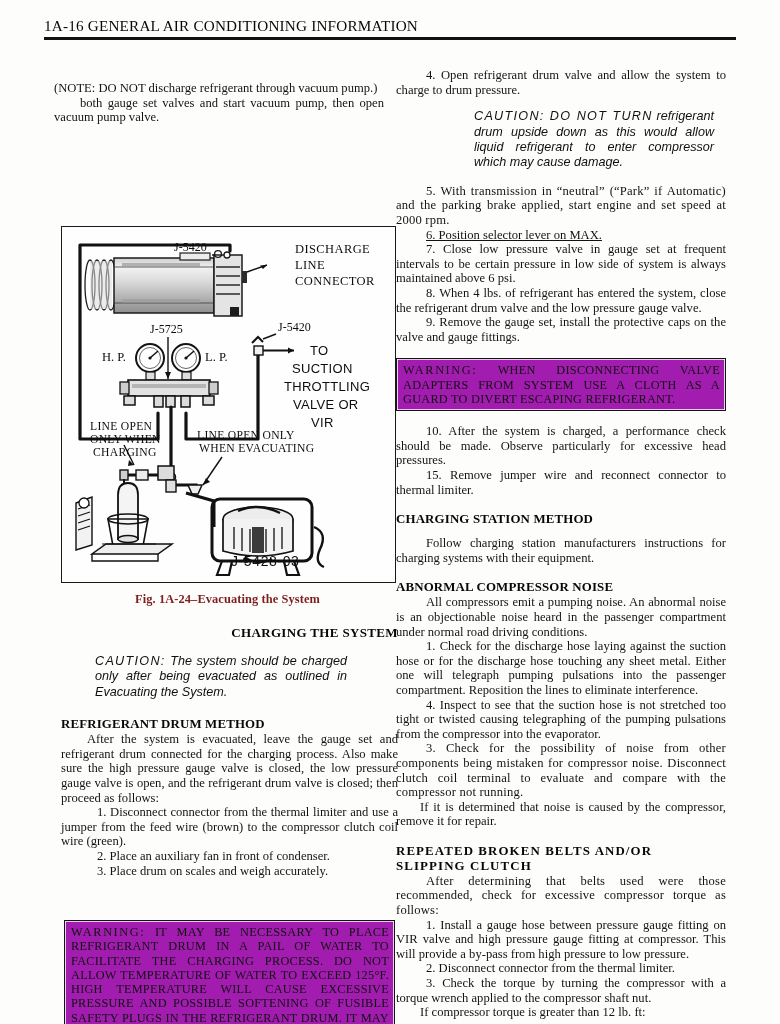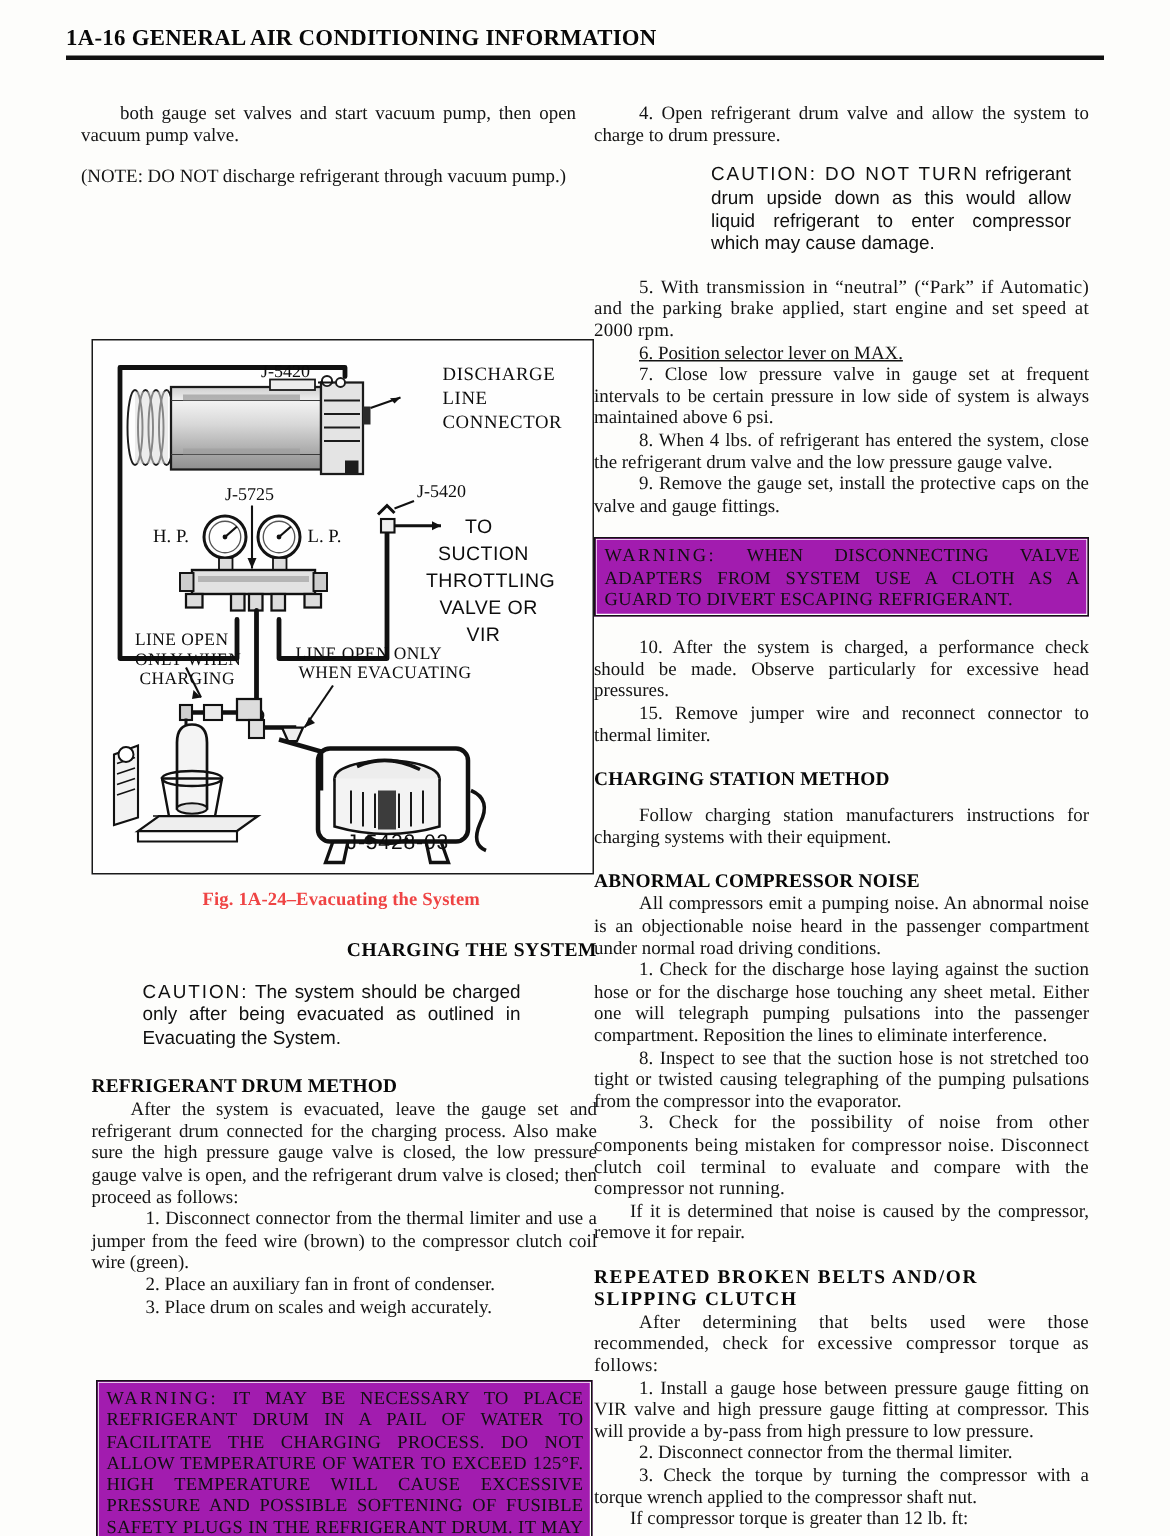--- a/index.html
+++ b/index.html
@@ -24,21 +24,21 @@
 
   
   .running-head {
     position: absolute;
     left: 44px;
     top: 18px;
     width: 692px;
   }
   .running-head .rh-text {
     font-family: "Liberation Serif", "DejaVu Serif", serif;
-    font-weight: bold;
+    font-weight: normal;
     font-size: 15.2px;
     letter-spacing: 0.2px;
     line-height: 1.05;
     white-space: nowrap;
     color: #080808;
   }
   .running-head .rh-rule {
     margin-top: 3px;
     height: 2.6px;
     background: #111;
@@ -96,26 +96,27 @@
     letter-spacing: 0.35px;
     color: #080808;
   }
 
   .fig-caption {
     margin: 0;
     text-align: center;
     font-weight: bold;
     font-size: 12.4px;
     letter-spacing: 0.1px;
-    color: #ef4444;
+    color: #7f1d1d;
   }
 
   
   .caution {
     font-family: "Liberation Sans", "DejaVu Sans", sans-serif;
+    font-style: italic;
     font-size: 12.6px;
     line-height: 15.4px;
     text-align: justify;
     color: #101010;
   }
   .caution .lead {
     letter-spacing: 1.3px;
     font-weight: normal;
   }
   .caution-left {
@@ -171,23 +172,23 @@
 
   <div class="running-head">
     <div class="rh-text">1A-16 GENERAL AIR CONDITIONING INFORMATION</div>
     <div class="rh-rule"></div>
   </div>
 
   <div class="columns">
 
     <div class="col col-left">
 
+      <p class="body noindent gap-m">(NOTE: DO NOT discharge refrigerant through vacuum pump.)</p>
+
       <p class="body indent">both gauge set valves and start vacuum pump, then open vacuum pump valve.</p>
-
-      <p class="body noindent gap-m">(NOTE: DO NOT discharge refrigerant through vacuum pump.)</p>
 
 
       <div class="figure-wrap">
         <div class="fig-box">
           <svg class="fig-svg" viewBox="0 0 333 355">
             <defs>
               <linearGradient id="cylShade" x1="0" y1="0" x2="0" y2="1">
                 <stop offset="0%" stop-color="#cfcfcf"></stop>
                 <stop offset="18%" stop-color="#f2f2f2"></stop>
                 <stop offset="45%" stop-color="#d8d8d8"></stop>
@@ -434,21 +435,21 @@
 
       <p class="body gap-m" style="text-indent:30px;">10. After the system is charged, a performance check should be made. Observe particularly for excessive head pressures.</p>
       <p class="body" style="text-indent:30px;">15. Remove jumper wire and reconnect connector to thermal limiter.</p>
 
       <h3 class="sec gap-before">CHARGING STATION METHOD</h3>
       <p class="body gap-s" style="text-indent:30px;">Follow charging station manufacturers instructions for charging systems with their equipment.</p>
 
       <h3 class="sec gap-before">ABNORMAL COMPRESSOR NOISE</h3>
       <p class="body" style="text-indent:30px;">All compressors emit a pumping noise. An abnormal noise is an objectionable noise heard in the passenger compartment under normal road driving conditions.</p>
       <p class="body" style="text-indent:30px;">1. Check for the discharge hose laying against the suction hose or for the discharge hose touching any sheet metal. Either one will telegraph pumping pulsations into the passenger compartment. Reposition the lines to eliminate interference.</p>
-      <p class="body" style="text-indent:30px;">8. Inspect to see that the suction hose is not stretched too tight or twisted causing telegraphing of the pumping pulsations from the compressor into the evaporator.</p>
+      <p class="body" style="text-indent:30px;">4. Inspect to see that the suction hose is not stretched too tight or twisted causing telegraphing of the pumping pulsations from the compressor into the evaporator.</p>
       <p class="body" style="text-indent:30px; letter-spacing:0.2px;">3. Check for the possibility of noise from other components being mistaken for compressor noise. Disconnect clutch coil terminal to evaluate and compare with the compressor not running.</p>
       <p class="body" style="text-indent:24px;">If it is determined that noise is caused by the compressor, remove it for repair.</p>
 
       <h3 class="sec gap-before tracked">REPEATED BROKEN BELTS AND/OR SLIPPING CLUTCH</h3>
       <p class="body" style="text-indent:30px; letter-spacing:0.2px;">After determining that belts used were those recommended, check for excessive compressor torque as follows:</p>
       <p class="body" style="text-indent:30px;">1. Install a gauge hose between pressure gauge fitting on VIR valve and high pressure gauge fitting at compressor. This will provide a by-pass from high pressure to low pressure.</p>
       <p class="body" style="text-indent:30px;">2. Disconnect connector from the thermal limiter.</p>
       <p class="body" style="text-indent:30px;">3. Check the torque by turning the compressor with a torque wrench applied to the compressor shaft nut.</p>
       <p class="body" style="text-indent:24px;">If compressor torque is greater than 12 lb. ft:</p>
 

